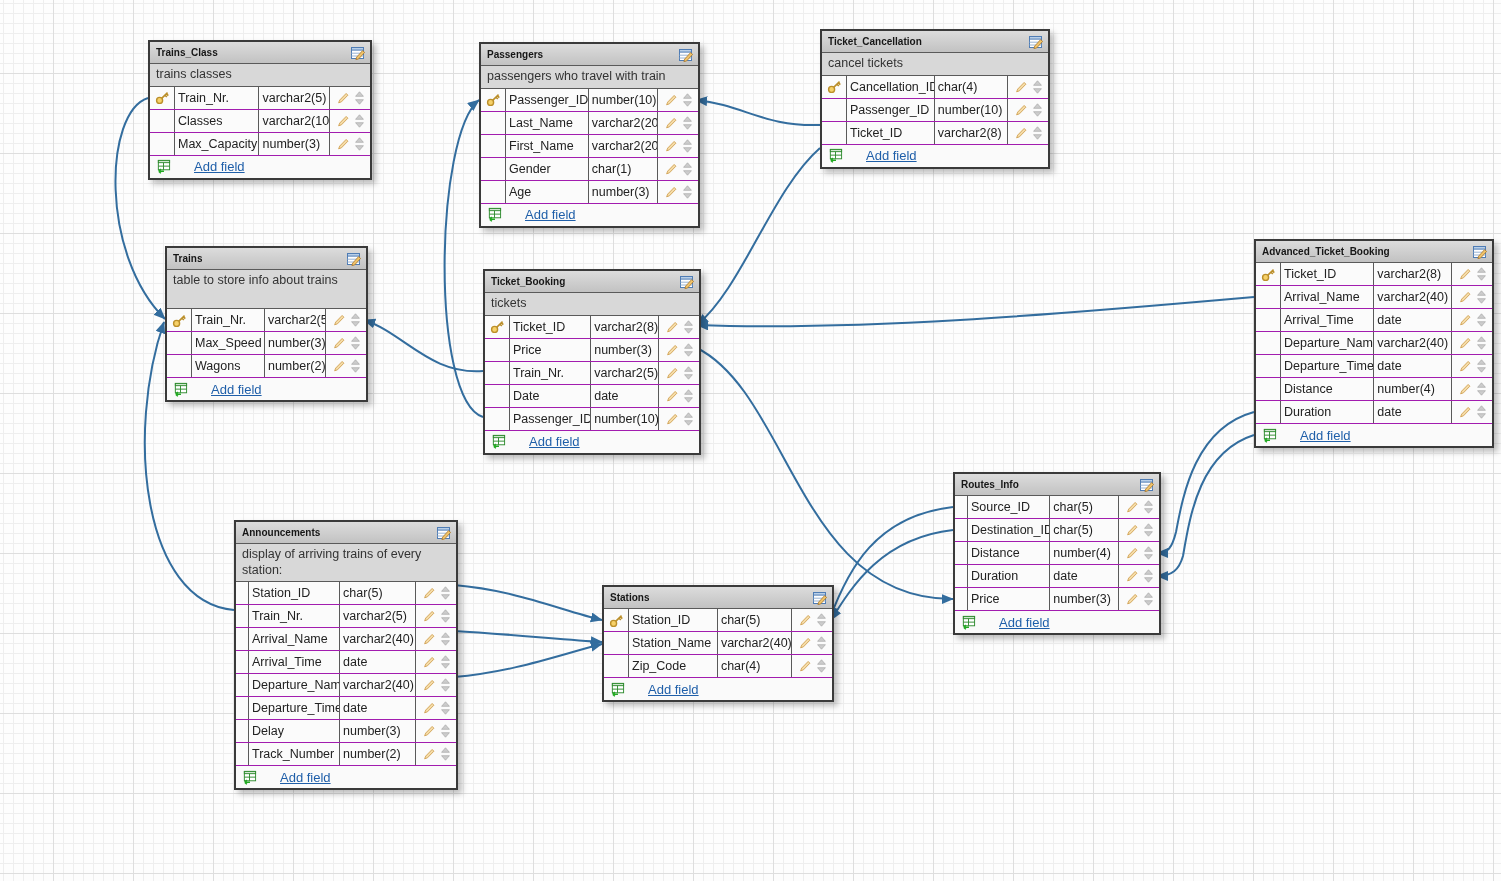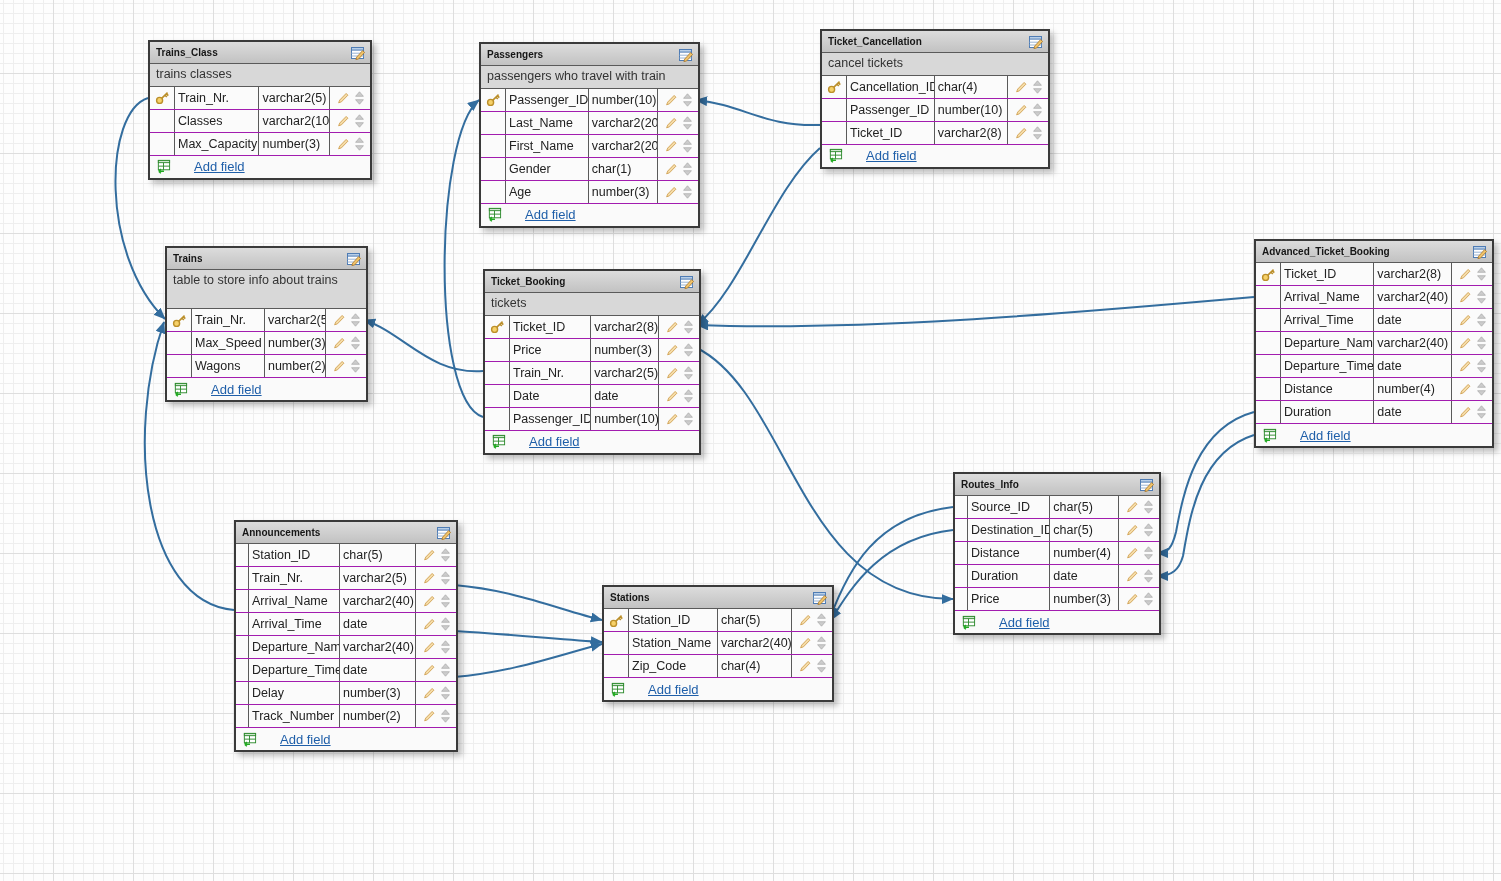--- a/index.html
+++ b/index.html
@@ -809,20 +809,21 @@
       <span class="icon">
         <svg width="16" height="16" viewBox="0 0 16 16">
           <rect x="1.5" y="2.5" width="12" height="11" fill="#ffffff" stroke="#4f7cb4"></rect>
           <rect x="1.5" y="2.5" width="12" height="2.6" fill="#b8cfe8" stroke="#4f7cb4"></rect>
           <line x1="1.5" y1="8.2" x2="13.5" y2="8.2" stroke="#9ab4d4"></line>
           <line x1="1.5" y1="11" x2="13.5" y2="11" stroke="#9ab4d4"></line>
           <path d="M6.6 12.2 L12.6 5.6 L14.6 7.4 L8.6 14 L5.9 14.6 Z" fill="#f0c36a" stroke="#a8762a" stroke-width="0.8"></path>
         </svg>
       </span>
     </div>
+    <div class="tbl-comment" style="min-height: 23px;">display of arriving trains of every station:</div>
     <div>
 
     <div class="field-row">
         <span class="cell-key">
           
         </span>
         <span class="cell-name">Station_ID</span>
         <span class="cell-type">char(5)</span>
         <span class="cell-icons">
           <span class="icon">

